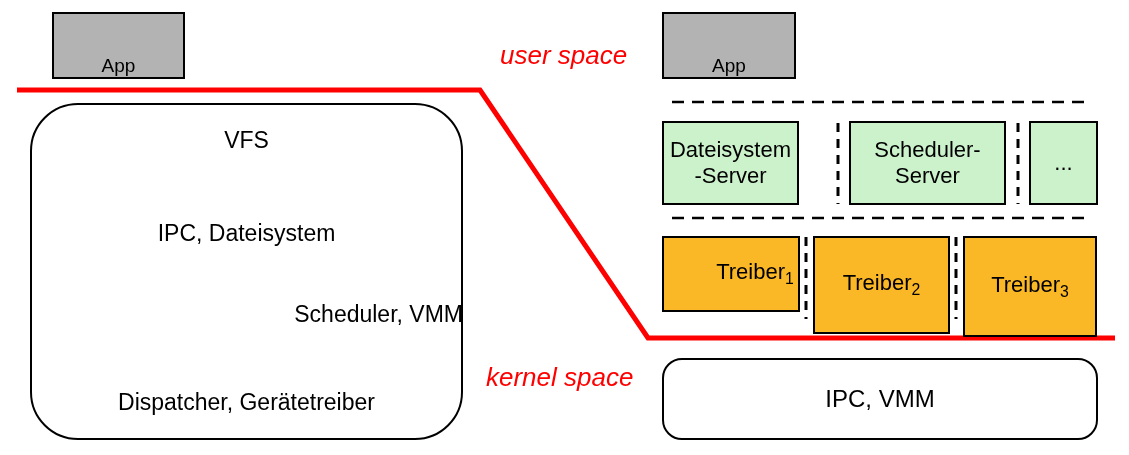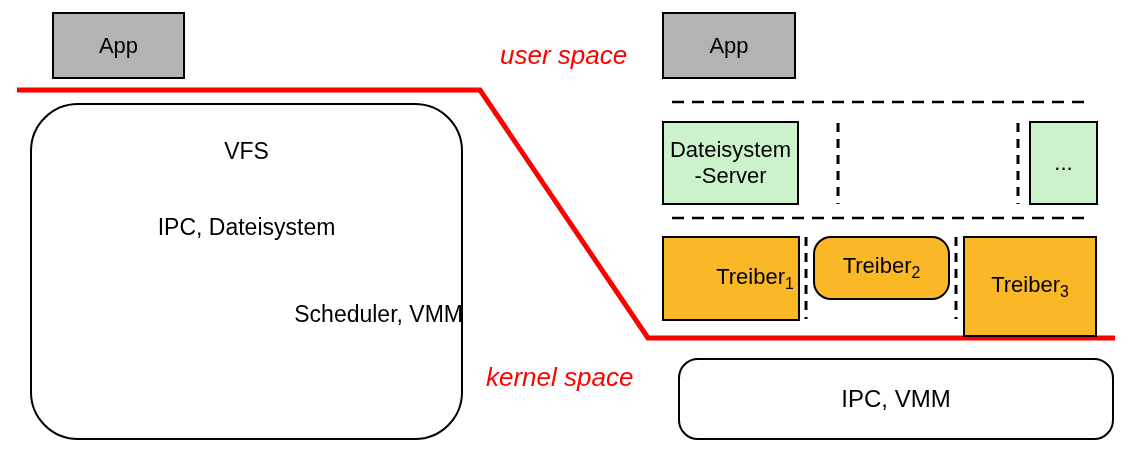--- a/index.html
+++ b/index.html
@@ -12,23 +12,23 @@
     overflow:hidden;
   }
   .lines-layer{position:absolute;left:0;top:0;width:1129px;height:455px;pointer-events:none;}
   .dash-h{stroke:var(--border-black,#000);stroke-width:2.5;stroke-dasharray:10 8;}
   .dash-h2{stroke:var(--border-black,#000);stroke-width:2.5;stroke-dasharray:12 8;}
   .dash-v{stroke:var(--border-black,#000);stroke-width:3;stroke-dasharray:9 7;}
   .red-line{stroke:var(--line-red,#ff0000);stroke-width:5;fill:none;stroke-linejoin:miter;stroke-linecap:butt;}
 
   .box{position:absolute;box-sizing:border-box;border:2px solid var(--border-black,#000);
        display:flex;align-items:center;justify-content:center;text-align:center;}
-  .app-box{background:var(--box-gray,#b3b3b3);font-size:22px;}
+  .app-box{background:var(--box-gray,#b3b3b3);font-size:19px;align-items:flex-end;}
   .kernel-outline{background:#fff;border-radius:48px;}
-  .kernel-right{background:#fff;border-radius:20px;font-size:24px;margin-left:16px;}
+  .kernel-right{background:#fff;border-radius:20px;font-size:24px;}
   .green-box{background:var(--box-green,#ccf2cc);font-size:22px;line-height:1.2;flex-direction:column;}
   .orange-box{background:var(--box-orange,#fbb826);font-size:22px;}
   .orange-box sub{font-size:0.72em;}
 
   .layer-label{position:absolute;left:30px;width:433px;text-align:center;
                font-size:23px;line-height:28px;height:28px;}
   .space-label{position:absolute;color:var(--line-red,#ff0000);
                font-style:italic;font-size:26px;white-space:nowrap;}
 </style>
 </head>
@@ -51,43 +51,48 @@
 
     <polyline class="red-line" points="17,90 480,90 648,338 1115,338"></polyline>
   </svg>
 
   <div class="box app-box" style="left:52px;top:12px;width:133px;height:67px;">
     <span>App</span>
   </div>
 
   <div class="box kernel-outline" style="left:30px;top:103px;width:433px;height:337px;"></div>
 
-  <div class="layer-label" style="top:137px;">VFS</div>
-  <div class="layer-label" style="top:213px;">IPC, Dateisystem</div>
+  <div class="layer-label" style="top:126px;">VFS</div>
+  <div class="layer-label" style="top:219px;">IPC, Dateisystem</div>
   <div class="layer-label" style="top:300px;text-align:right;">Scheduler, VMM</div>
+  <div class="layer-label" style="top:388px;">Dispatcher, Gerätetreiber</div>
 
   <div class="space-label" style="left:500px;top:40px;">user space</div>
   <div class="space-label" style="left:486px;top:362px;">kernel space</div>
 
   <div class="box app-box" style="left:662px;top:12px;width:134px;height:67px;">
     <span>App</span>
   </div>
 
   <div class="box green-box" style="left:662px;top:121px;width:137px;height:84px;">
     <span>Dateisystem</span>
     <span>-Server</span>
   </div>
+  <div class="box green-box" style="left:849px;top:121px;width:157px;height:84px;">
+    <span>Scheduler-</span>
+    <span>Server</span>
+  </div>
   <div class="box green-box" style="left:1029px;top:121px;width:69px;height:84px;">
     <span>...</span>
   </div>
 
-  <div class="box orange-box" style="left:662px;top:236px;width:138px;height:85px;padding-left:48px;">
+  <div class="box orange-box" style="left:662px;top:236px;width:138px;height:76px;padding-left:48px;">
     <span><span>Treiber</span><sub>1</sub></span>
   </div>
-  <div class="box orange-box" style="left:813px;top:236px;width:137px;height:64px;border-radius:18px;">
+  <div class="box orange-box" style="left:813px;top:236px;width:137px;height:98px;">
     <span><span>Treiber</span><sub>2</sub></span>
   </div>
   <div class="box orange-box" style="left:963px;top:236px;width:134px;height:101px;">
     <span><span>Treiber</span><sub>3</sub></span>
   </div>
 
   <div class="box kernel-right" style="left:662px;top:358px;width:436px;height:82px;">
     <span>IPC, VMM</span>
   </div>
 

